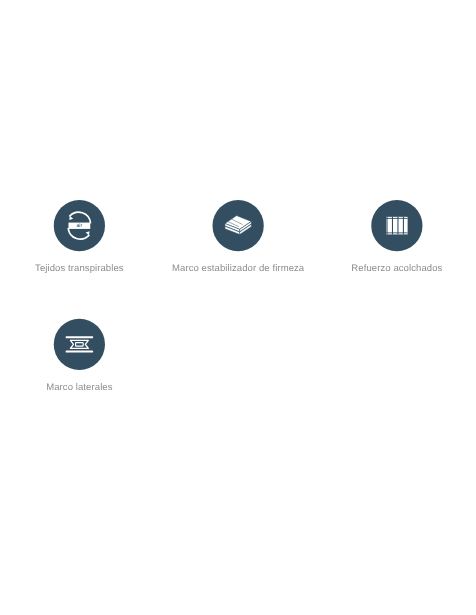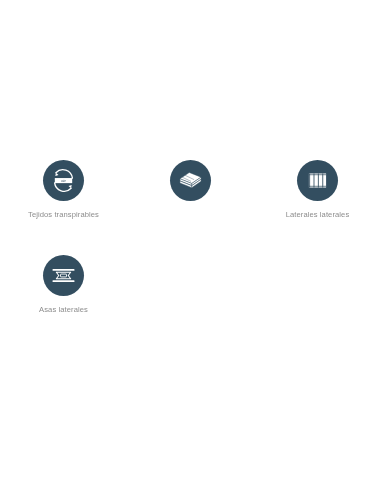--- a/index.html
+++ b/index.html
@@ -84,43 +84,44 @@
       <svg width="27" height="27" viewBox="0 0 32 32" aria-hidden="true">
         <path d="M3.5 14.0 L14.5 6.5 L28.5 12.0 L17.5 19.5 Z" fill="#ffffff" stroke="#334e60" stroke-width="0.55" stroke-linejoin="round"></path>
         <path d="M3.5 14.0 L3.5 16.4 L17.5 21.9 L17.5 19.5 Z" fill="#ffffff" stroke="#334e60" stroke-width="0.55" stroke-linejoin="round"></path>
         <path d="M17.5 19.5 L17.5 21.9 L28.5 14.4 L28.5 12.0 Z" fill="#ffffff" stroke="#334e60" stroke-width="0.55" stroke-linejoin="round"></path>
         <path d="M3.5 16.6 L3.5 19.0 L17.5 24.5 L17.5 22.1 Z" fill="#ffffff" stroke="#334e60" stroke-width="0.55" stroke-linejoin="round"></path>
         <path d="M17.5 22.1 L17.5 24.5 L28.5 17.0 L28.5 14.6 Z" fill="#ffffff" stroke="#334e60" stroke-width="0.55" stroke-linejoin="round"></path>
         <path d="M6.2 12.1 L16.6 17.0" stroke="#334e60" stroke-width="0.45" fill="none"></path>
         <path d="M9.6 9.8 L20.3 15.0" stroke="#334e60" stroke-width="0.45" fill="none"></path>
       </svg>
     </div>
+    <div class="feature-caption">Marco estabilizador de firmeza</div>
   </div>
 
   <div class="feature-cell">
     <div class="icon-badge">
       <svg width="25" height="25" viewBox="0 0 32 32" aria-hidden="true">
         <rect x="5" y="7" width="22" height="18" fill="#ffffff"></rect>
         <line x1="5.9" y1="7" x2="5.9" y2="25" stroke="#334e60" stroke-width="1.1"></line>
         <line x1="11.5" y1="7" x2="11.5" y2="25" stroke="#334e60" stroke-width="1.1"></line>
         <line x1="17.1" y1="7" x2="17.1" y2="25" stroke="#334e60" stroke-width="1.1"></line>
         <line x1="22.7" y1="7" x2="22.7" y2="25" stroke="#334e60" stroke-width="1.1"></line>
         <line x1="5" y1="8.6" x2="27" y2="8.6" stroke="#334e60" stroke-width="0.9"></line>
         <line x1="5" y1="23.4" x2="27" y2="23.4" stroke="#334e60" stroke-width="0.9"></line>
       </svg>
     </div>
-    <div class="feature-caption">Laterales laterales</div>
+    <div class="feature-caption">Refuerzo acolchados</div>
   </div>
 
   <div class="feature-cell">
     <div class="icon-badge">
       <svg width="27" height="27" viewBox="0 0 32 32" aria-hidden="true">
         <rect x="3" y="8.2" width="26" height="2.1" rx="0.6" fill="#ffffff"></rect>
         <rect x="3" y="21.7" width="26" height="2.1" rx="0.6" fill="#ffffff"></rect>
         <path d="M7.5 12.2 L24.5 12.2 L21.6 16.0 L24.5 19.8 L7.5 19.8 L10.4 16.0 Z" fill="none" stroke="#ffffff" stroke-width="1.25" stroke-linejoin="round"></path>
         <rect x="12.4" y="14.3" width="7.2" height="3.4" rx="0.5" fill="none" stroke="#ffffff" stroke-width="1.1"></rect>
       </svg>
     </div>
-    <div class="feature-caption">Asas laterales</div>
+    <div class="feature-caption">Marco laterales</div>
   </div>
 
 
 </div>
 
 </body></html>

